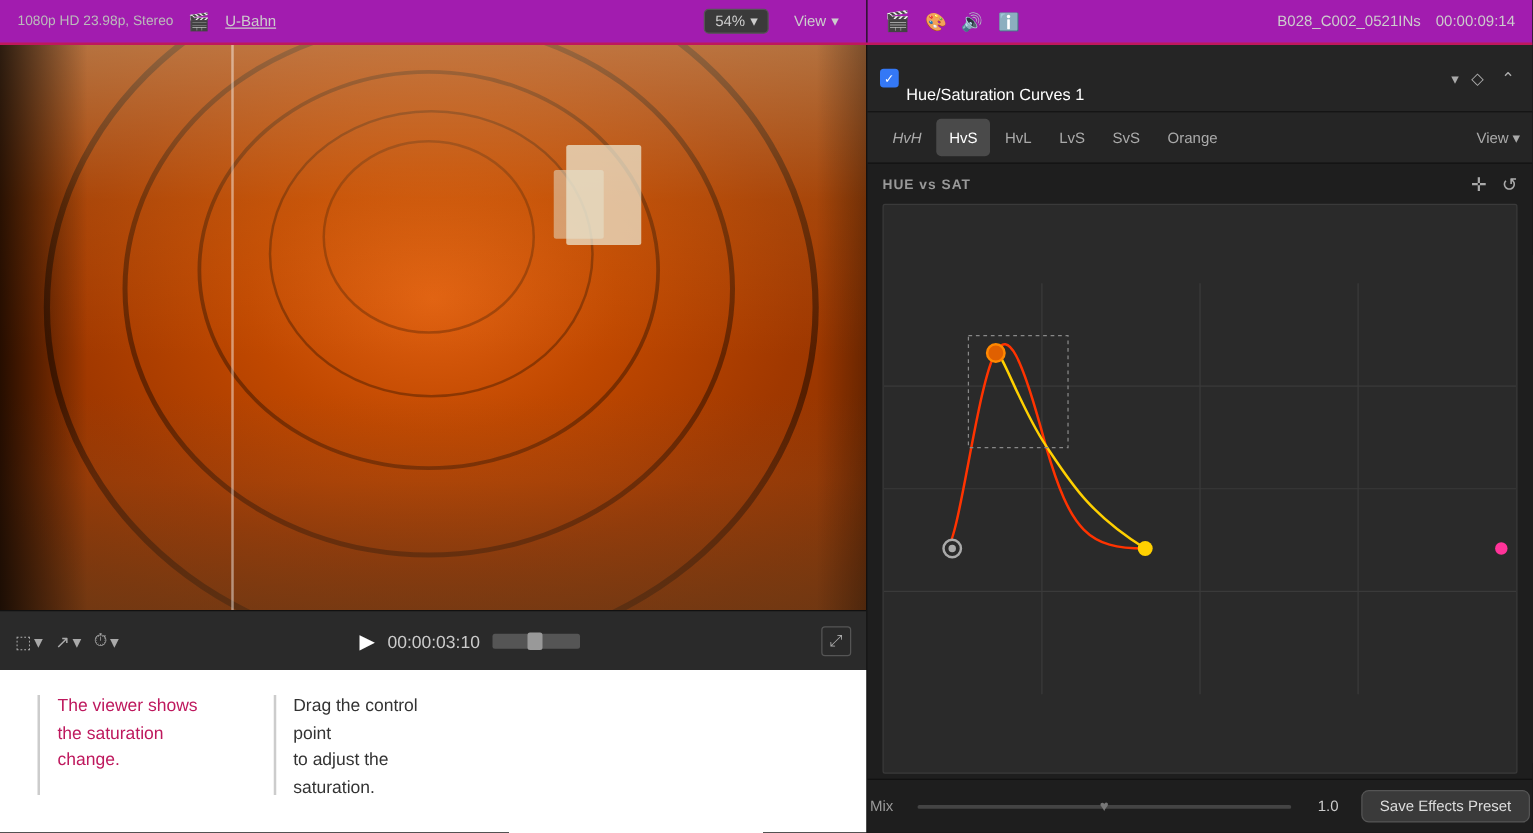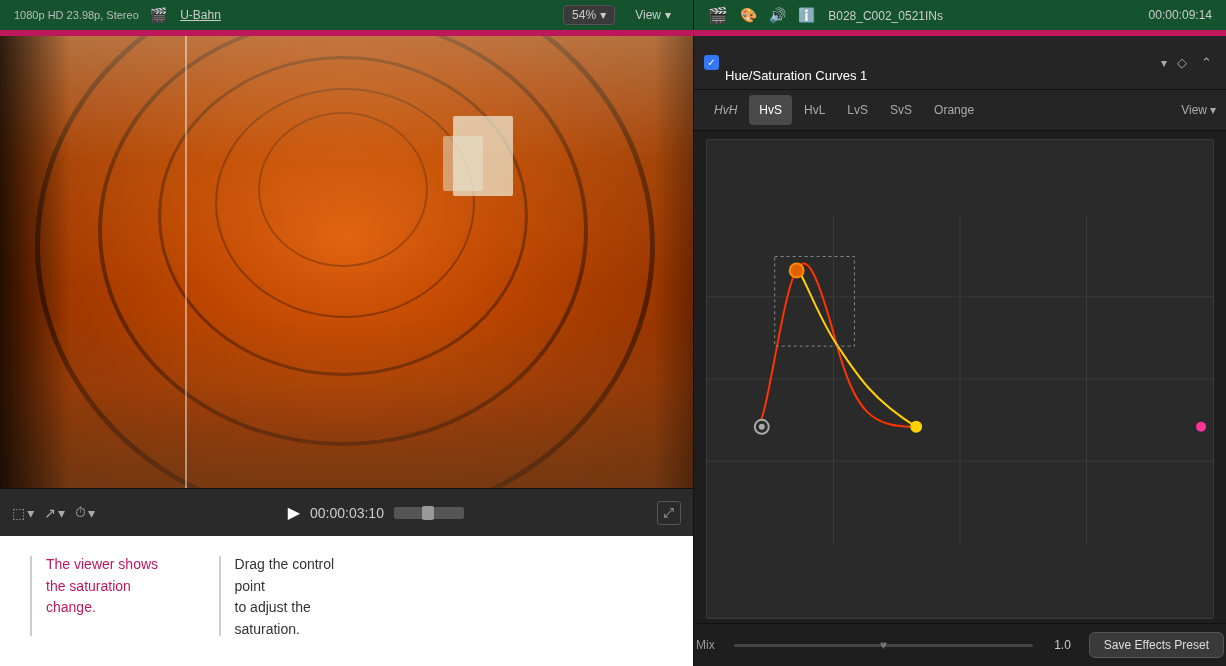--- a/index.html
+++ b/index.html
@@ -8,21 +8,21 @@
       height: 666px;
       background: #1a1a1a;
       font-family: -apple-system, BlinkMacSystemFont, 'SF Pro Text', sans-serif;
       overflow: hidden;
       color: #fff;
     }
   </style>
 </head>
 <body>
 
-<div style="display:flex; height:36px; background:#14532d; border-bottom:6px solid #be185d;">
+<div style="display:flex; height:36px; background:#a21caf; border-bottom:2px solid #be185d;">
 
   <div style="width:694px; display:flex; align-items:center; padding:0 14px; gap:12px; border-right:1px solid #111;">
     <span style="font-size:11px; color:#bbb;">1080p HD 23.98p, Stereo</span>
     <span style="font-size:14px;">🎬</span>
     <span style="font-size:12px; color:#ccc;text-decoration:underline;">U-Bahn</span>
     <span style="flex:1;"></span>
     <button style="background:#3a3a3a; border:1px solid #555; border-radius:4px; color:#ccc; padding:2px 8px; font-size:12px; cursor:pointer; display:flex; align-items:center; gap:4px;">
       <span>54%</span>
       <span>▾</span>
     </button>
@@ -30,21 +30,21 @@
       <span>View</span>
       <span>▾</span>
     </button>
   </div>
 
   <div style="width:532px; display:flex; align-items:center; padding:0 14px; gap:12px;">
     <span style="font-size:16px;">🎬</span>
     <span style="font-size:14px;">🎨</span>
     <span style="font-size:14px;">🔊</span>
     <span style="font-size:14px;">ℹ️</span>
-    <span style="flex:1; text-align:left;">
+    <span style="flex:1; text-align:right;">
       <span style="font-size:12px; color:#ccc;">B028_C002_0521INs</span>
     </span>
     <span style="font-size:12px; color:#ccc; font-variant-numeric:tabular-nums;">00:00:09:14</span>
   </div>
 </div>
 
 <div style="display:flex; height:calc(666px - 36px);">
 
   <div style="width:694px; display:flex; flex-direction:column; background:#1a1a1a; border-right:1px solid #111;">
 
@@ -152,20 +152,31 @@
         <span>Orange</span>
       </button>
       <button style="margin-left:auto; background:transparent; border:none; color:#aaa; font-size:12px; cursor:pointer; display:flex; align-items:center; gap:3px;">
         <span>View</span>
         <span>▾</span>
       </button>
     </div>
 
     <div style="flex:1; padding:8px 12px 4px 12px; display:flex; flex-direction:column;">
 
+      <div style="display:flex; align-items:center; justify-content:space-between; margin-bottom:6px;">
+        <span style="font-size:11px; color:#999; font-weight:600; letter-spacing:0.8px;">HUE vs SAT</span>
+        <div style="display:flex; gap:12px;">
+          <button style="background:transparent; border:none; color:#aaa; cursor:pointer; font-size:15px;">
+            <span>✛</span>
+          </button>
+          <button style="background:transparent; border:none; color:#aaa; cursor:pointer; font-size:15px;">
+            <span>↺</span>
+          </button>
+        </div>
+      </div>
 
       <div style="flex:1; position:relative; background:#2a2a2a; border:1px solid #3a3a3a; border-radius:2px; overflow:hidden;">
         <svg viewBox="0 0 508 330" style="width:100%; height:100%; display:block;">
 
           <line x1="127" y1="0" x2="127" y2="330" stroke="#3a3a3a" stroke-width="1"></line>
           <line x1="254" y1="0" x2="254" y2="330" stroke="#3a3a3a" stroke-width="1"></line>
           <line x1="381" y1="0" x2="381" y2="330" stroke="#3a3a3a" stroke-width="1"></line>
 
           <line x1="0" y1="82.5" x2="508" y2="82.5" stroke="#3a3a3a" stroke-width="1"></line>
           <line x1="0" y1="165" x2="508" y2="165" stroke="#3a3a3a" stroke-width="1"></line>

